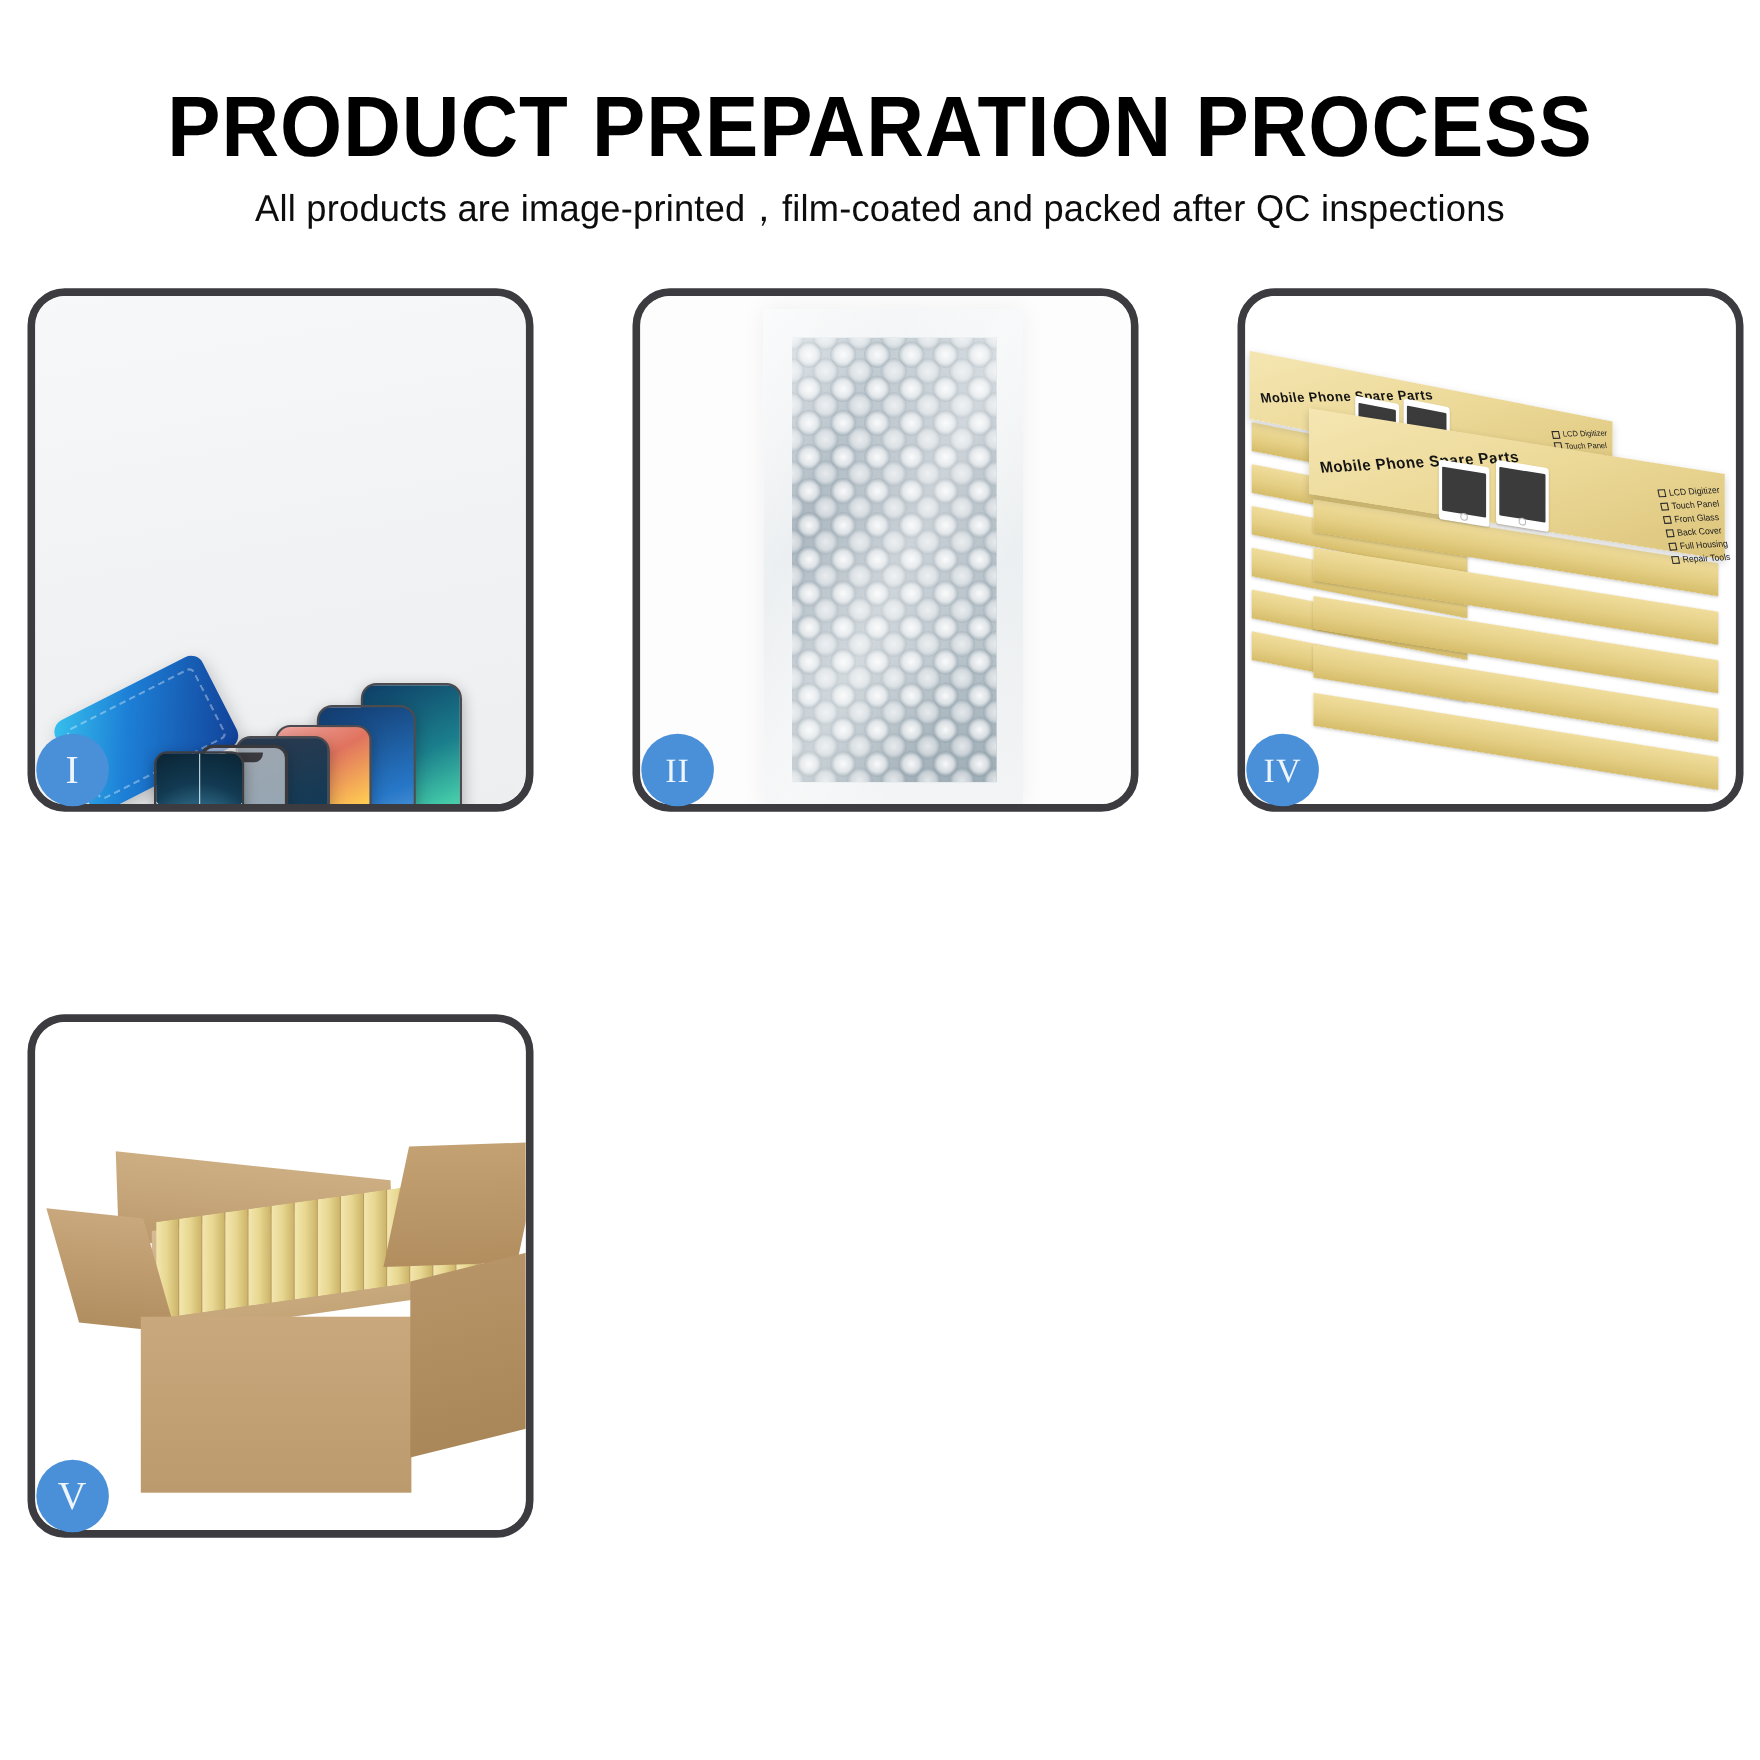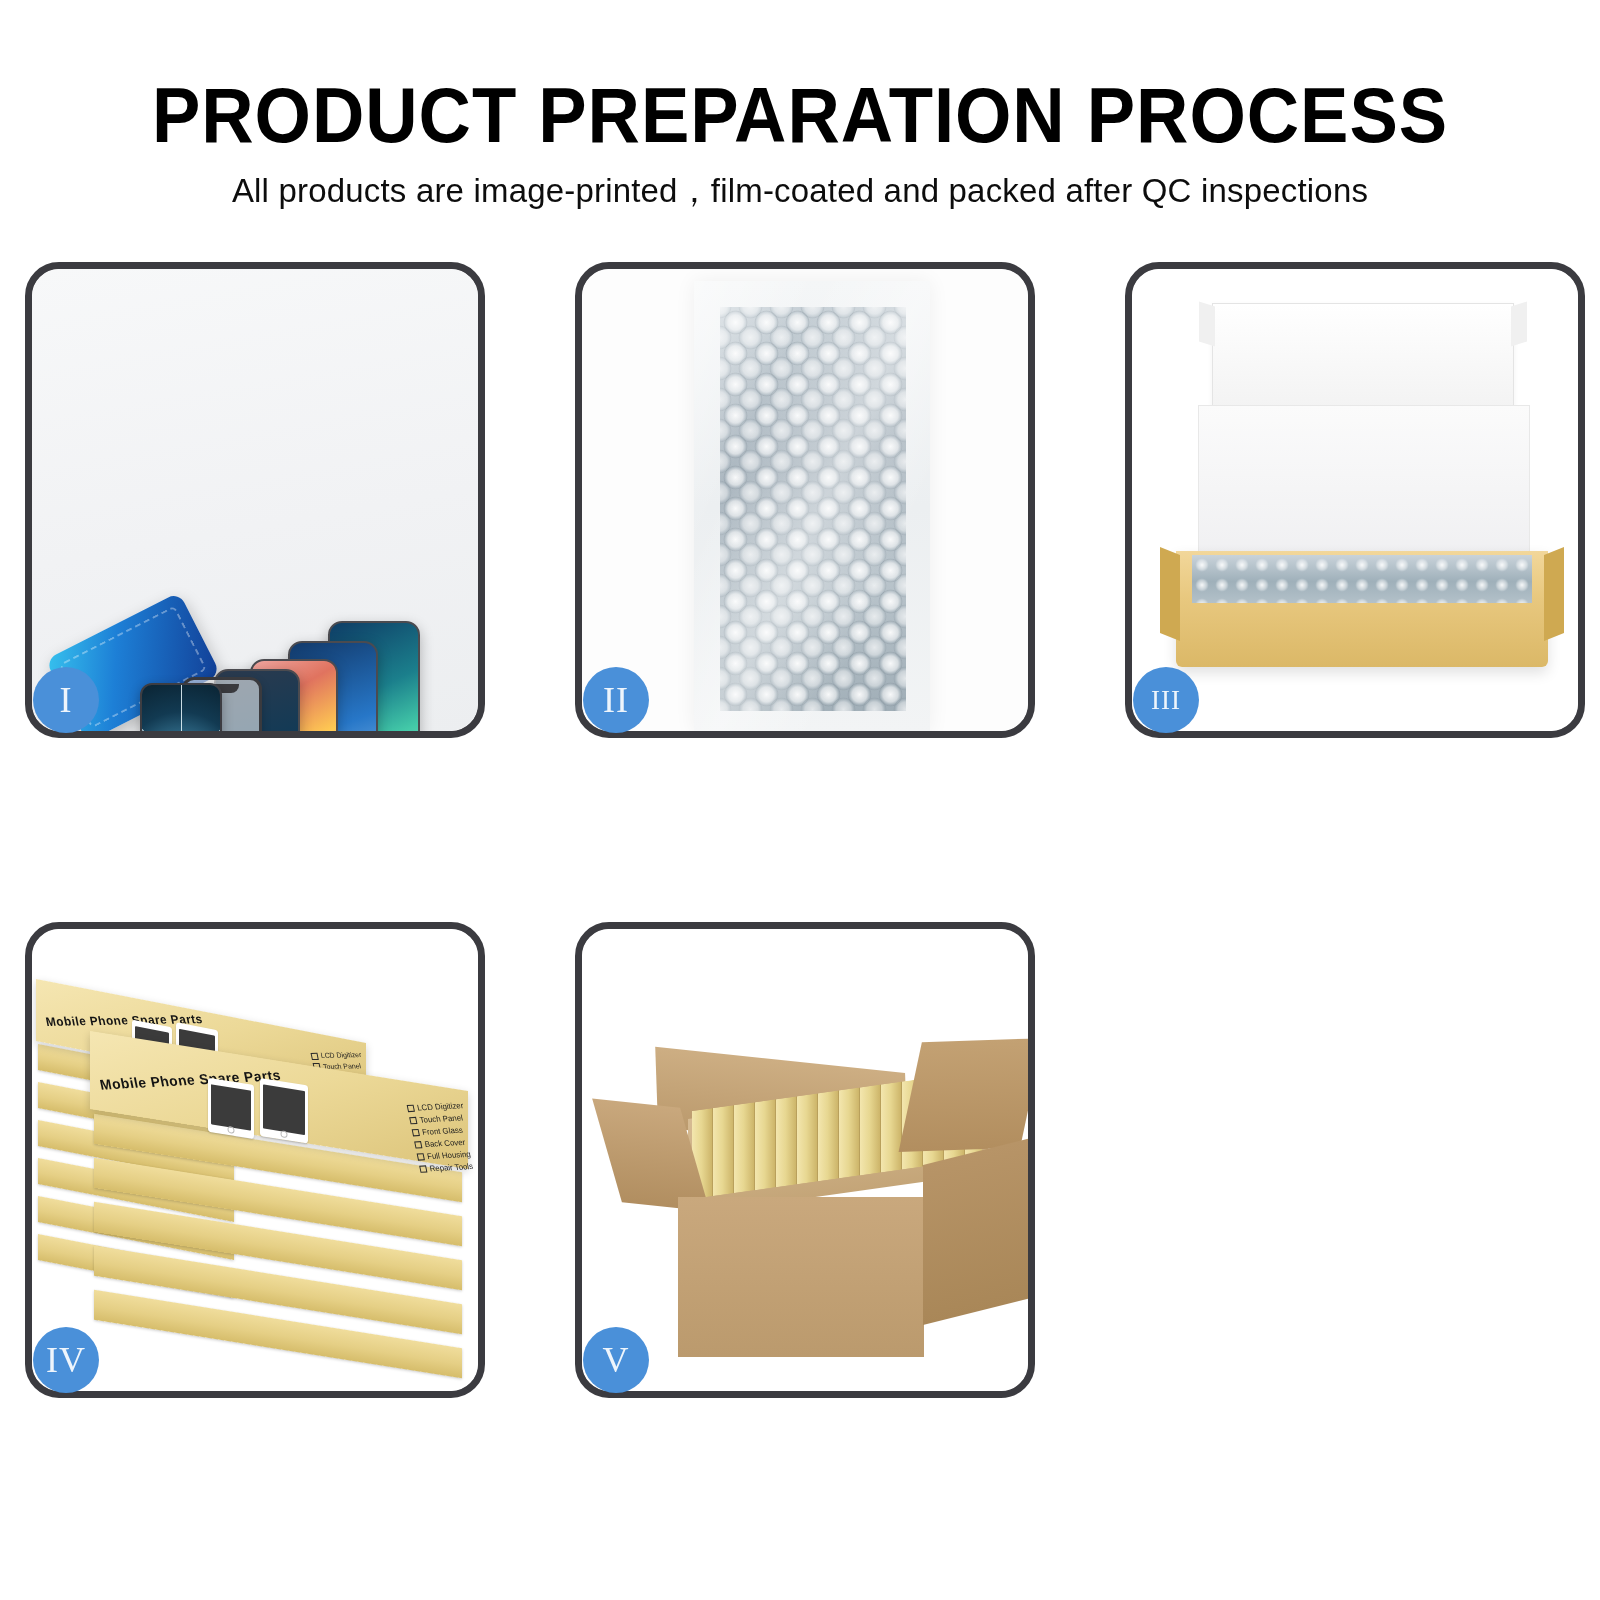--- a/index.html
+++ b/index.html
@@ -96,21 +96,21 @@
     justify-content: center;
     z-index: 40;
   }
   .badge span {
     font-family: "Liberation Serif", serif;
     color: #eef5fc;
     font-size: 36px;
     line-height: 1;
     letter-spacing: 1px;
   }
-  .badge.wide span { font-size: 36px; }
+  .badge.wide span { font-size: 31px; }
   .badge.xwide span { font-size: 27px; }
 
   
   .p1-bg {
     position: absolute; inset: 0;
     background: linear-gradient(170deg,#f7f8f9 0%, #f1f2f4 55%, #eceef0 100%);
   }
   .phone {
     position: absolute;
     border-radius: 14px;
@@ -387,37 +387,20 @@
           </div>
           <div class="pack-sheen"></div>
         </div>
       </div>
     </div>
     <div class="badge wide">
       <span>II</span>
     </div>
   </div>
 
-  <div class="panel">
-    <div class="frame">
-      <div class="scene">
-        <div class="p3-bg"></div>
-        <div class="mailer-lid"></div>
-        <div class="mailer-back"></div>
-        <div class="mailer-tray">
-          <div class="tray-bubble">
-            <div class="bb"></div>
-          </div>
-        </div>
-      </div>
-    </div>
-    <div class="badge xwide">
-      <span>III</span>
-    </div>
-  </div>
 
   <div class="panel">
     <div class="frame">
       <div class="scene">
         <div class="p4-bg"></div>
 
         <div class="gbox" style="left:6px;top:134px;width:196px;height:26px;transform:skewY(11deg);"></div>
         <div class="gbox" style="left:6px;top:172px;width:196px;height:26px;transform:skewY(11deg);"></div>
         <div class="gbox" style="left:6px;top:210px;width:196px;height:26px;transform:skewY(11deg);"></div>
         <div class="gbox" style="left:6px;top:248px;width:196px;height:26px;transform:skewY(11deg);"></div>

